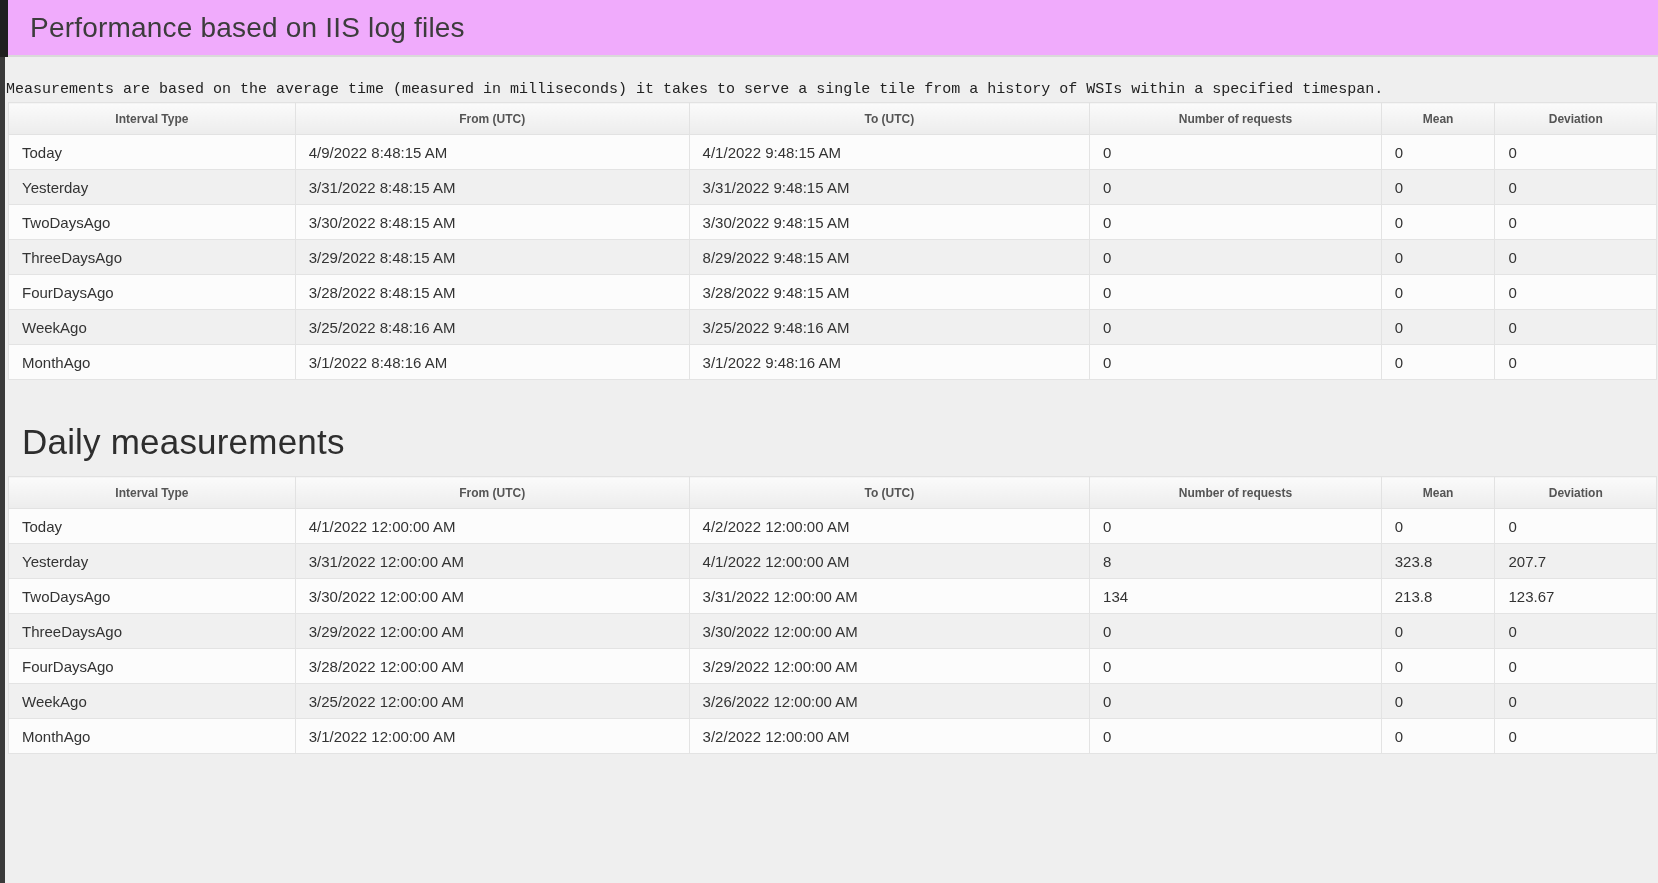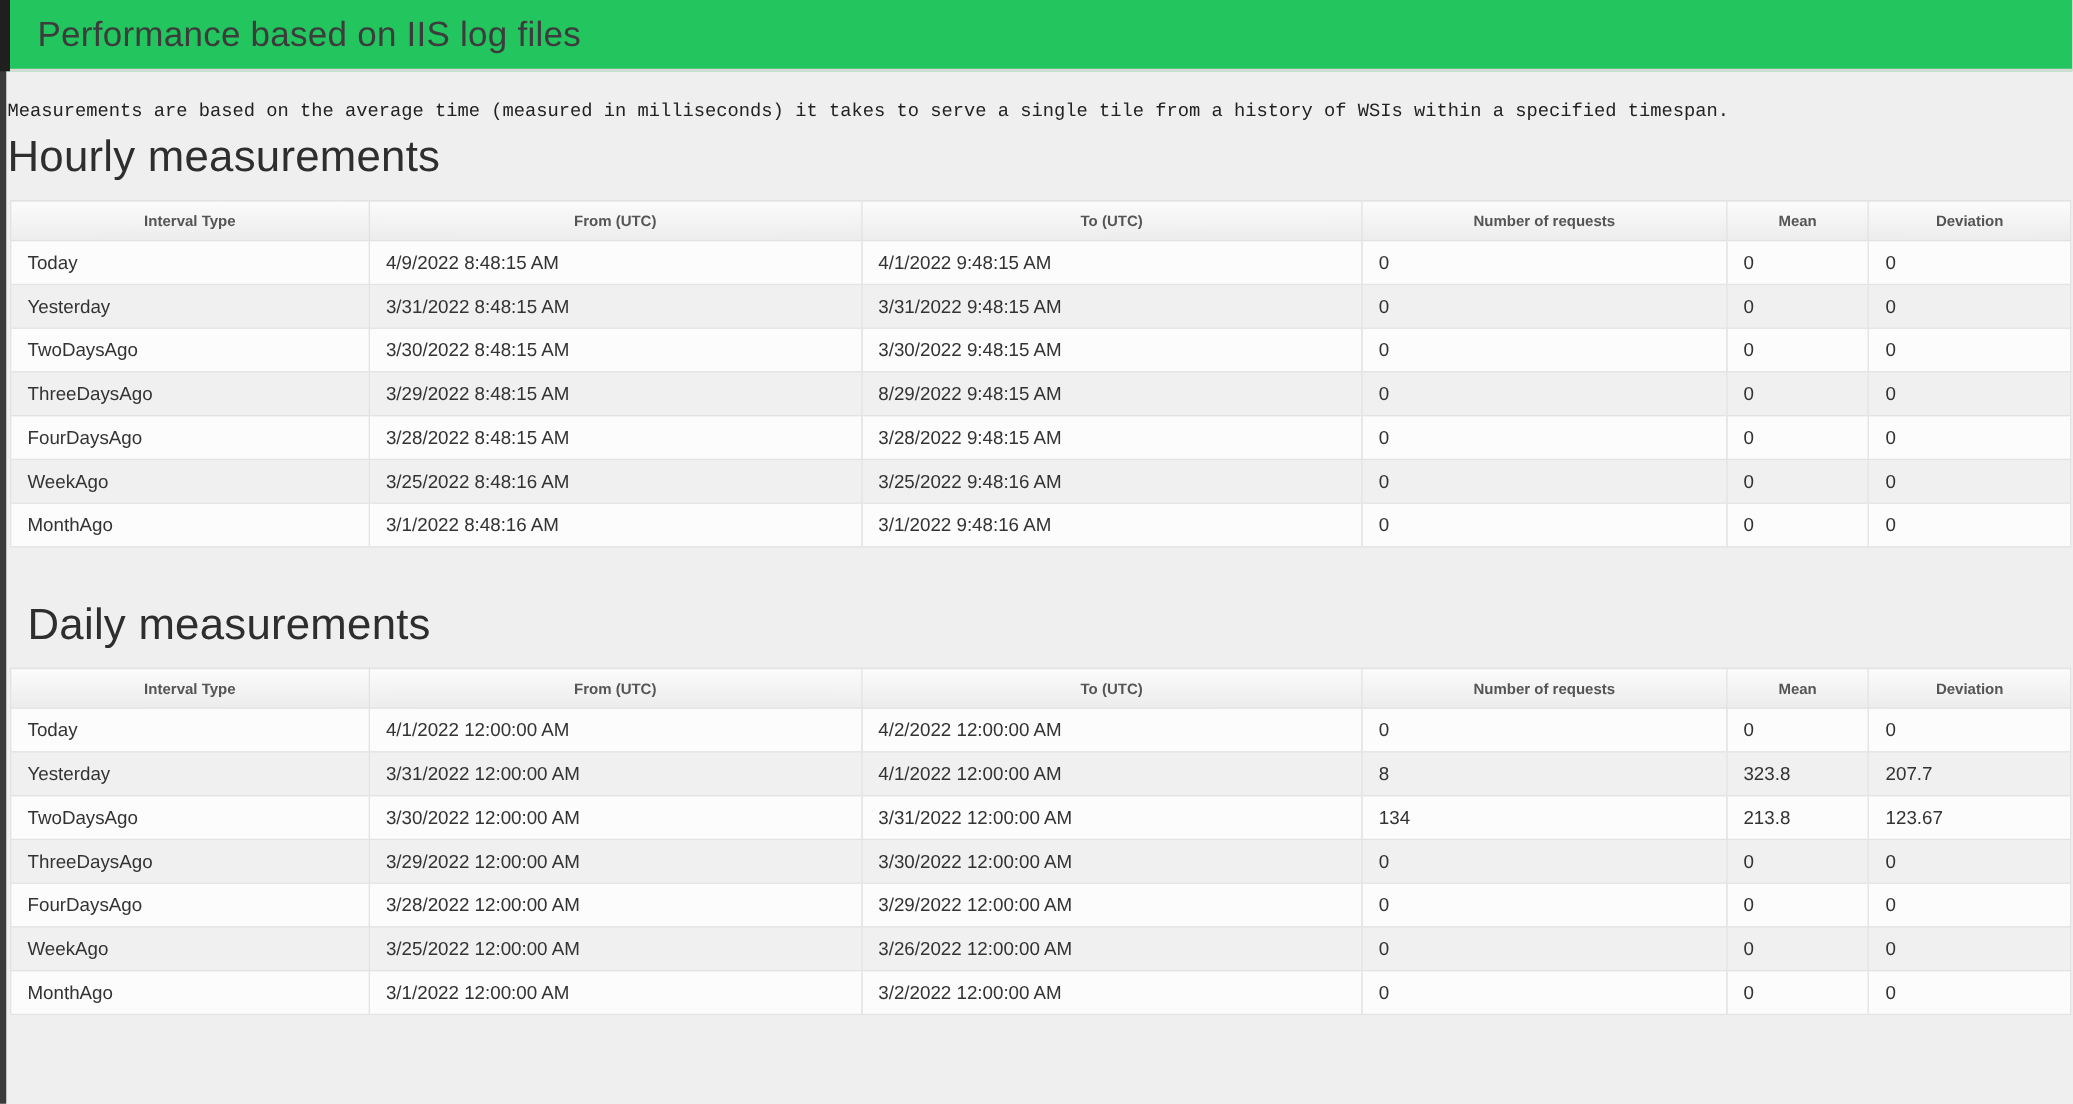--- a/index.html
+++ b/index.html
@@ -8,21 +8,21 @@
     background:#efefef;
     font-family:"Liberation Sans","DejaVu Sans",sans-serif;
     color:#333;
   }
   
   .edge-strip{position:absolute;left:0;top:0;width:5px;height:883px;background:#3a3a3a;z-index:5;}
   .edge-strip-top{position:absolute;left:0;top:0;width:8px;height:57px;background:#1f1f1f;z-index:6;}
 
   
   .title-band{
-    position:relative;height:55px;background:#22c55e;
+    position:relative;height:55px;background:#f0abfc;
     border-bottom:2px solid #d9d9d9;
   }
   .page-title{
     margin:0;padding:12px 0 0 30px;
     font-size:28px;font-weight:400;color:#3c3c3c;letter-spacing:.2px;
   }
 
   .content{padding:0 3px 0 6px;}
   .description{
     margin:24px 0 4px 0;
@@ -67,21 +67,20 @@
 <div class="edge-strip-top"></div>
 
 <header class="title-band">
   <h1 class="page-title">Performance based on IIS log files</h1>
 </header>
 
 <main class="content">
 
   <p class="description">Measurements are based on the average time (measured in milliseconds) it takes to serve a single tile from a history of WSIs within a specified timespan.</p>
 
-  <h2 class="section-heading">Hourly measurements</h2>
 
   <table class="meas">
     <colgroup>
       <col class="c-interval">
         <col class="c-from">
         <col class="c-to">
       <col class="c-requests">
         <col class="c-mean">
         <col class="c-deviation">
     </colgroup>

